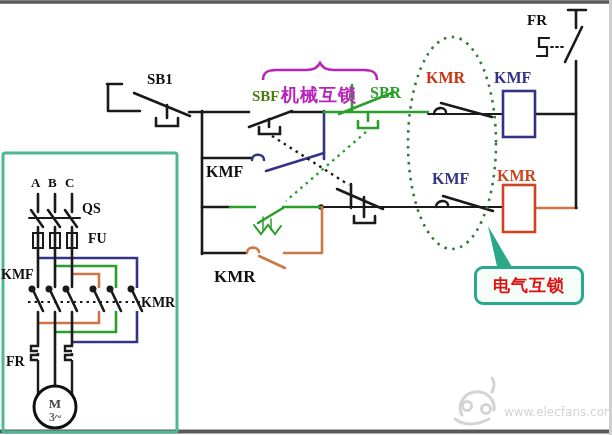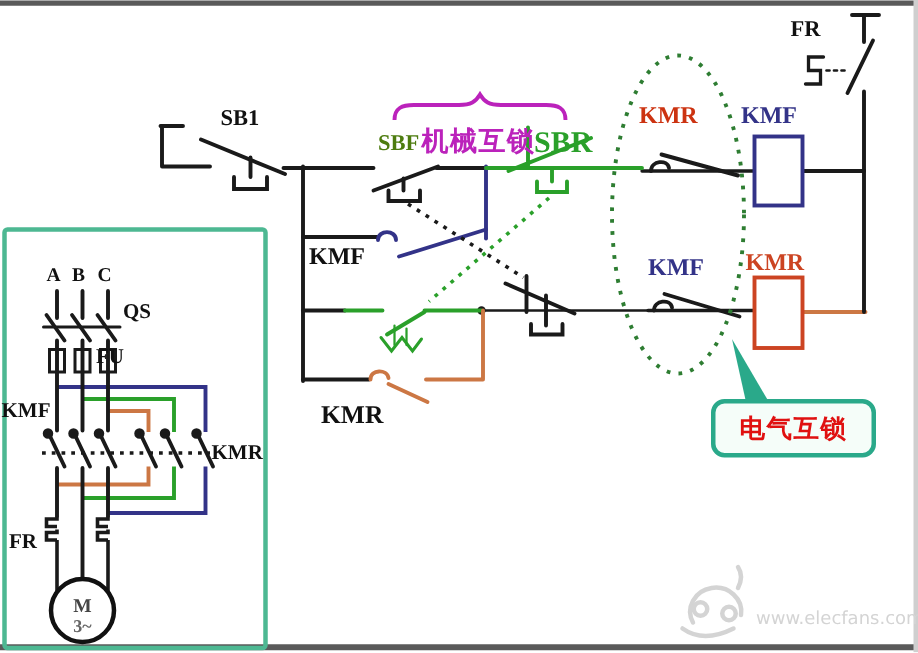--- a/index.html
+++ b/index.html
@@ -149,40 +149,40 @@
       <path d="M462,415 a17,16 0 1 1 32,-5"></path>
       <path d="M492,392 q4,-8 0,-14"></path>
       <circle cx="467" cy="406" r="4.5"></circle>
       <circle cx="486" cy="409" r="4.5"></circle>
       <path d="M455,419 q14,10 34,0"></path>
     </g>
   </svg>
 
   <span class="lbl serif" style="left:147px;top:72px;font-size:15px;">SB1</span>
   <span class="lbl serif" style="left:252px;top:89px;font-size:15px;color:#4d7c0f;">SBF</span>
-  <span class="lbl serif green" style="left:356px;top:85px;font-size:20px;">SBR</span>
+  <span class="lbl serif green" style="left:370px;top:85px;font-size:16px;">SBR</span>
   <span class="lbl serif" style="left:206px;top:164px;font-size:16px;">KMF</span>
   <span class="lbl serif" style="left:214px;top:268px;font-size:17px;">KMR</span>
   <span class="lbl serif lred" style="left:426px;top:70px;font-size:16px;">KMR</span>
   <span class="lbl serif navy" style="left:494px;top:70px;font-size:16px;">KMF</span>
   <span class="lbl serif navy" style="left:432px;top:171px;font-size:16px;">KMF</span>
   <span class="lbl serif cred" style="left:497px;top:168px;font-size:16px;">KMR</span>
   <span class="lbl serif" style="left:527px;top:13px;font-size:15px;">FR</span>
 
   <span class="lbl cjk magenta" style="left:281px;top:38px;font-size:18px;letter-spacing:1px;margin-top:48px;">机械互锁</span>
 
   <div class="callout">
     <span class="cjk">电气互锁</span>
   </div>
 
   <span class="lbl serif" style="left:31px;top:176px;font-size:13px;">A</span>
   <span class="lbl serif" style="left:48px;top:176px;font-size:13px;">B</span>
   <span class="lbl serif" style="left:65px;top:176px;font-size:13px;">C</span>
   <span class="lbl serif" style="left:82px;top:202px;font-size:14px;text-align:center;">QS</span>
-  <span class="lbl serif" style="left:64px;top:232px;font-size:14px;">FU</span>
+  <span class="lbl serif" style="left:88px;top:232px;font-size:14px;">FU</span>
   <span class="lbl serif" style="left:1px;top:268px;font-size:14px;">KMF</span>
   <span class="lbl serif" style="left:141px;top:296px;font-size:14px;">KMR</span>
   <span class="lbl serif" style="left:6px;top:355px;font-size:14px;">FR</span>
   <span class="lbl serif" style="left:55px;top:397px;font-size:13px;color:#444;transform:translateX(-50%);">M</span>
   <span class="lbl serif" style="left:55px;top:411px;font-size:12px;color:#666;transform:translateX(-50%);">3~</span>
 
   <span class="lbl wm" style="left:504px;top:406px;font-size:12px;font-weight:normal;">www.elecfans.com</span>
 
 </div>
 

